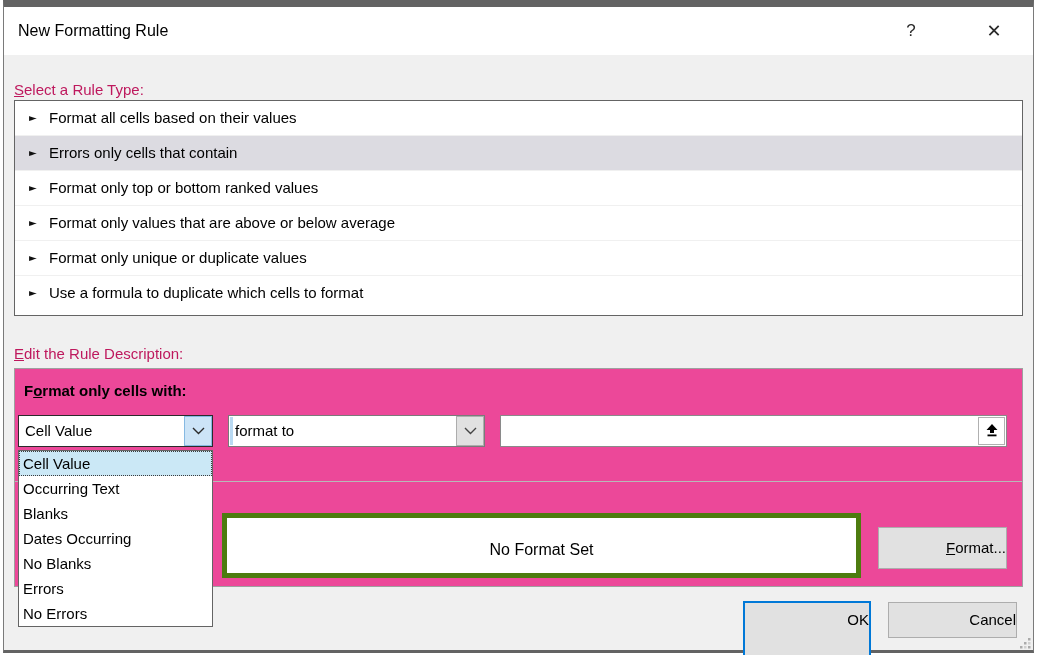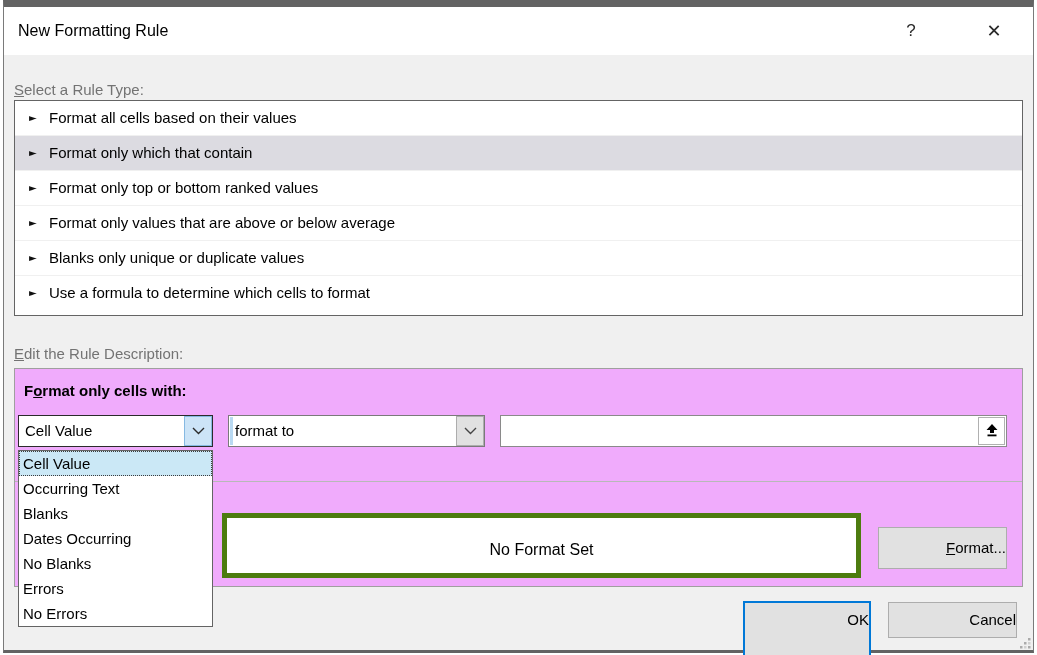--- a/index.html
+++ b/index.html
@@ -11,35 +11,35 @@
   .win { position:absolute; left:3px; top:0; width:1031px; height:653px;
          border:1px solid #7a7a7a; border-top:7px solid #636363; border-bottom:3px solid #636363;
          background:#f0f0f0; }
   .titlebar { position:absolute; left:0; top:0; width:100%; height:48px; background:#ffffff;text-decoration:underline; }
   .title { position:absolute; left:14px; top:0; height:48px; line-height:48px; font-size:16px; }
   .cap-btn { position:absolute; top:0; width:42px; height:48px; text-align:center; line-height:48px;
              font-size:17px; color:#2b2b2b; cursor:default; }
   .cap-help { left:886px; }
   .cap-close { left:969px; font-size:18px; }
 
-  .lbl { position:absolute; font-size:15px; color:#737373; }
+  .lbl { position:absolute; font-size:15px; color:#be185d; }
   .u { text-decoration:underline; }
 
   
   .rule-list { position:absolute; left:10px; top:93px; width:1009px; height:216px;
                background:#fff; border:1px solid #646464; overflow:hidden; }
   .rule-row { position:relative; height:35px; line-height:34px; font-size:15px;
               padding-left:34px; border-bottom:1px solid #f0f0f0; background:#fff; }
   .rule-row.selected { background:#dcdbe1; }
   .bullet { position:absolute; left:14px; top:0; font-family:"DejaVu Sans",sans-serif;
             font-size:10px; color:#111; }
 
   
   .desc-box { position:absolute; left:10px; top:361px; width:1009px; height:219px;
-              background:#f0abfc; border:1px solid #9f9f9f; }
+              background:#ec4899; border:1px solid #9f9f9f; }
   .desc-title { position:absolute; left:9px; top:13px; font-size:15px; font-weight:bold; }
   .desc-sep { position:absolute; left:0; top:112px; width:100%; height:1px; background:#b8b8b8; }
 
   .combo { position:absolute; top:46px; height:32px; background:#fff; display:flex; align-items:stretch; }
   .combo-type { left:3px; width:195px; border:1px solid #2b2b2b; }
   .combo-op   { left:213px; width:257px; border:1px solid #7a7a7a; }
   .combo-val { flex:1; font-size:15px; line-height:30px; padding-left:6px; white-space:nowrap; overflow:hidden; }
   .caret-bar { width:3px; margin:1px 0 1px 1px; background:#b9d9f2; }
   .combo-op .combo-val { padding-left:2px; }
   .drop-btn { width:28px; display:flex; align-items:center; justify-content:center; }
@@ -86,37 +86,37 @@
 
     <div class="lbl" style="left:10px; top:74px;"><span class="u">S</span><span>elect a Rule Type:</span></div>
 
     <div class="rule-list">
       <div class="rule-row">
         <span class="bullet">►</span>
         <span>Format all cells based on their values</span>
       </div>
       <div class="rule-row selected">
         <span class="bullet">►</span>
-        <span>Format only which that contain</span>
+        <span>Errors only cells that contain</span>
       </div>
       <div class="rule-row">
         <span class="bullet">►</span>
         <span>Format only top or bottom ranked values</span>
       </div>
       <div class="rule-row">
         <span class="bullet">►</span>
         <span>Format only values that are above or below average</span>
       </div>
       <div class="rule-row">
         <span class="bullet">►</span>
-        <span>Blanks only unique or duplicate values</span>
+        <span>Format only unique or duplicate values</span>
       </div>
       <div class="rule-row" style="border-bottom:none;">
         <span class="bullet">►</span>
-        <span>Use a formula to determine which cells to format</span>
+        <span>Use a formula to duplicate which cells to format</span>
       </div>
     </div>
 
     <div class="lbl" style="left:10px; top:338px;"><span class="u">E</span><span>dit the Rule Description:</span></div>
 
     <div class="desc-box">
       <div class="desc-title"><span>F</span><span class="u">o</span><span>rmat only cells with:</span></div>
 
       <div class="combo combo-type">
         <div class="combo-val">Cell Value</div>

